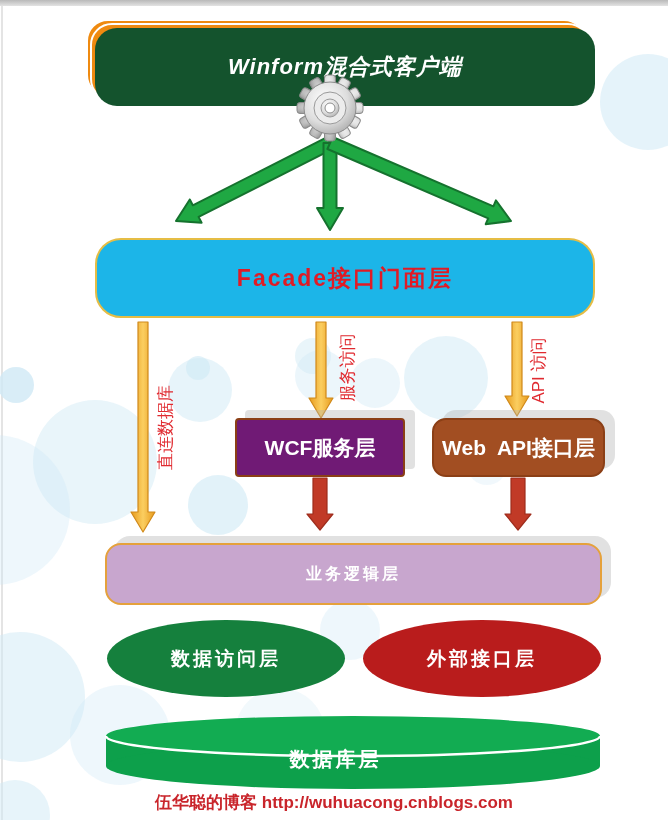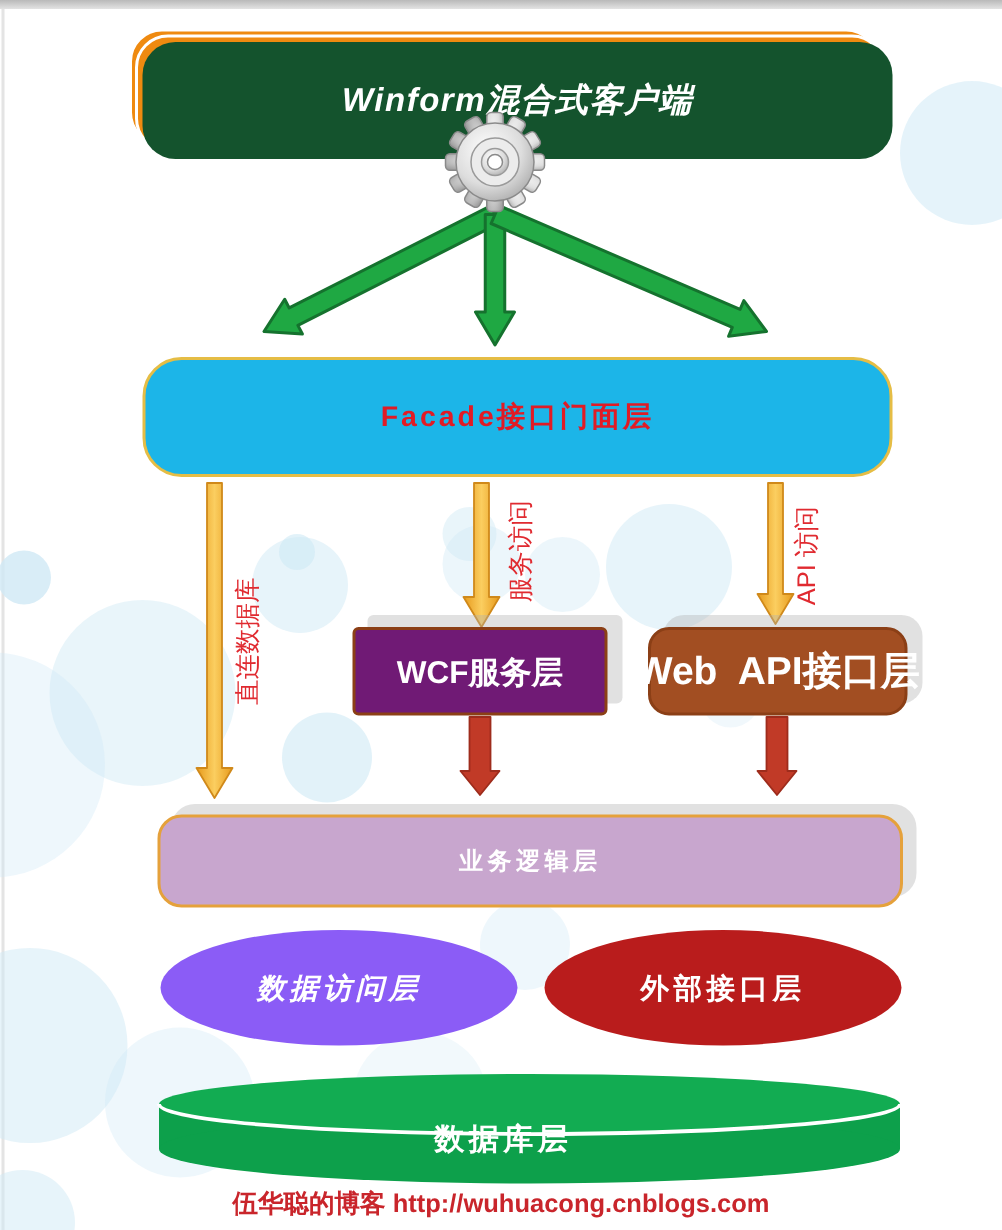--- a/index.html
+++ b/index.html
@@ -16,34 +16,34 @@
   svg.shapes{position:absolute;left:0;top:0;z-index:1;pointer-events:none;}
   .bubbles{z-index:0;}
   
   .box{position:absolute;display:flex;align-items:center;justify-content:center;
        text-align:center;z-index:2;box-sizing:border-box;}
   .client-back{position:absolute;width:500px;height:78px;border-radius:22px;
                background:#EF8A10;border:2px solid #ffffff;box-sizing:border-box;z-index:2;}
   .client{left:95px;top:28px;width:500px;height:78px;border-radius:22px;background:#14532d;
           color:#fff;font-weight:bold;font-style:italic;font-size:22px;letter-spacing:1px;}
   .facade{left:95px;top:238px;width:500px;height:80px;border-radius:26px;background:#1CB5E8;
-          border:2px solid #e5bd45;color:#E11B25;font-weight:bold;font-size:19px;letter-spacing:2px;}
+          border:2px solid #e5bd45;color:#E11B25;font-weight:bold;font-size:23px;letter-spacing:2px;}
   .wcf{left:235px;top:418px;width:170px;height:59px;border-radius:4px;background:#701a75;
        border:2px solid #8B3F16;color:#fff;font-weight:bold;font-size:21px;
        box-shadow:10px -8px 0 0 rgba(175,175,175,.38);}
   .webapi{left:432px;top:418px;width:173px;height:59px;border-radius:14px;background:#A24E22;
-       border:2px solid #8B3F16;color:#fff;font-weight:bold;font-size:26px;
+       border:2px solid #8B3F16;color:#fff;font-weight:bold;font-size:21px;
        box-shadow:10px -8px 0 0 rgba(175,175,175,.38);}
   .webapi span{white-space:pre;}
   .business{left:105px;top:543px;width:497px;height:62px;border-radius:16px;background:#C8A6CE;
        border:2px solid #E5A13B;color:#fff;font-weight:bold;font-size:16px;letter-spacing:3px;
        box-shadow:9px -7px 0 0 rgba(175,175,175,.38);}
   .ell{position:absolute;display:flex;align-items:center;justify-content:center;z-index:2;
        border-radius:50%;color:#fff;font-weight:bold;font-size:19px;letter-spacing:3px;}
-  .ell-blue{left:107px;top:620px;width:238px;height:77px;background:#8b5cf6;font-style:italic;}
+  .ell-blue{left:107px;top:620px;width:238px;height:77px;background:#15803d;}
   .ell-green{left:363px;top:620px;width:238px;height:77px;background:#b91c1c;}
   .cyl-label{position:absolute;left:106px;top:746px;width:459px;text-align:center;z-index:2;
        color:#fff;font-weight:bold;font-size:20px;letter-spacing:3px;}
   
   .rot{position:absolute;z-index:2;color:#E02A30;font-size:17px;text-align:center;
        white-space:nowrap;transform:rotate(-90deg);}
   .lbl-direct{left:105px;top:416px;width:120px;}
   .lbl-service{left:299px;top:356px;width:96px;}
   .lbl-api{left:490px;top:359px;width:96px;}
   .gear{position:absolute;left:292px;top:70px;width:76px;height:76px;z-index:3;}

